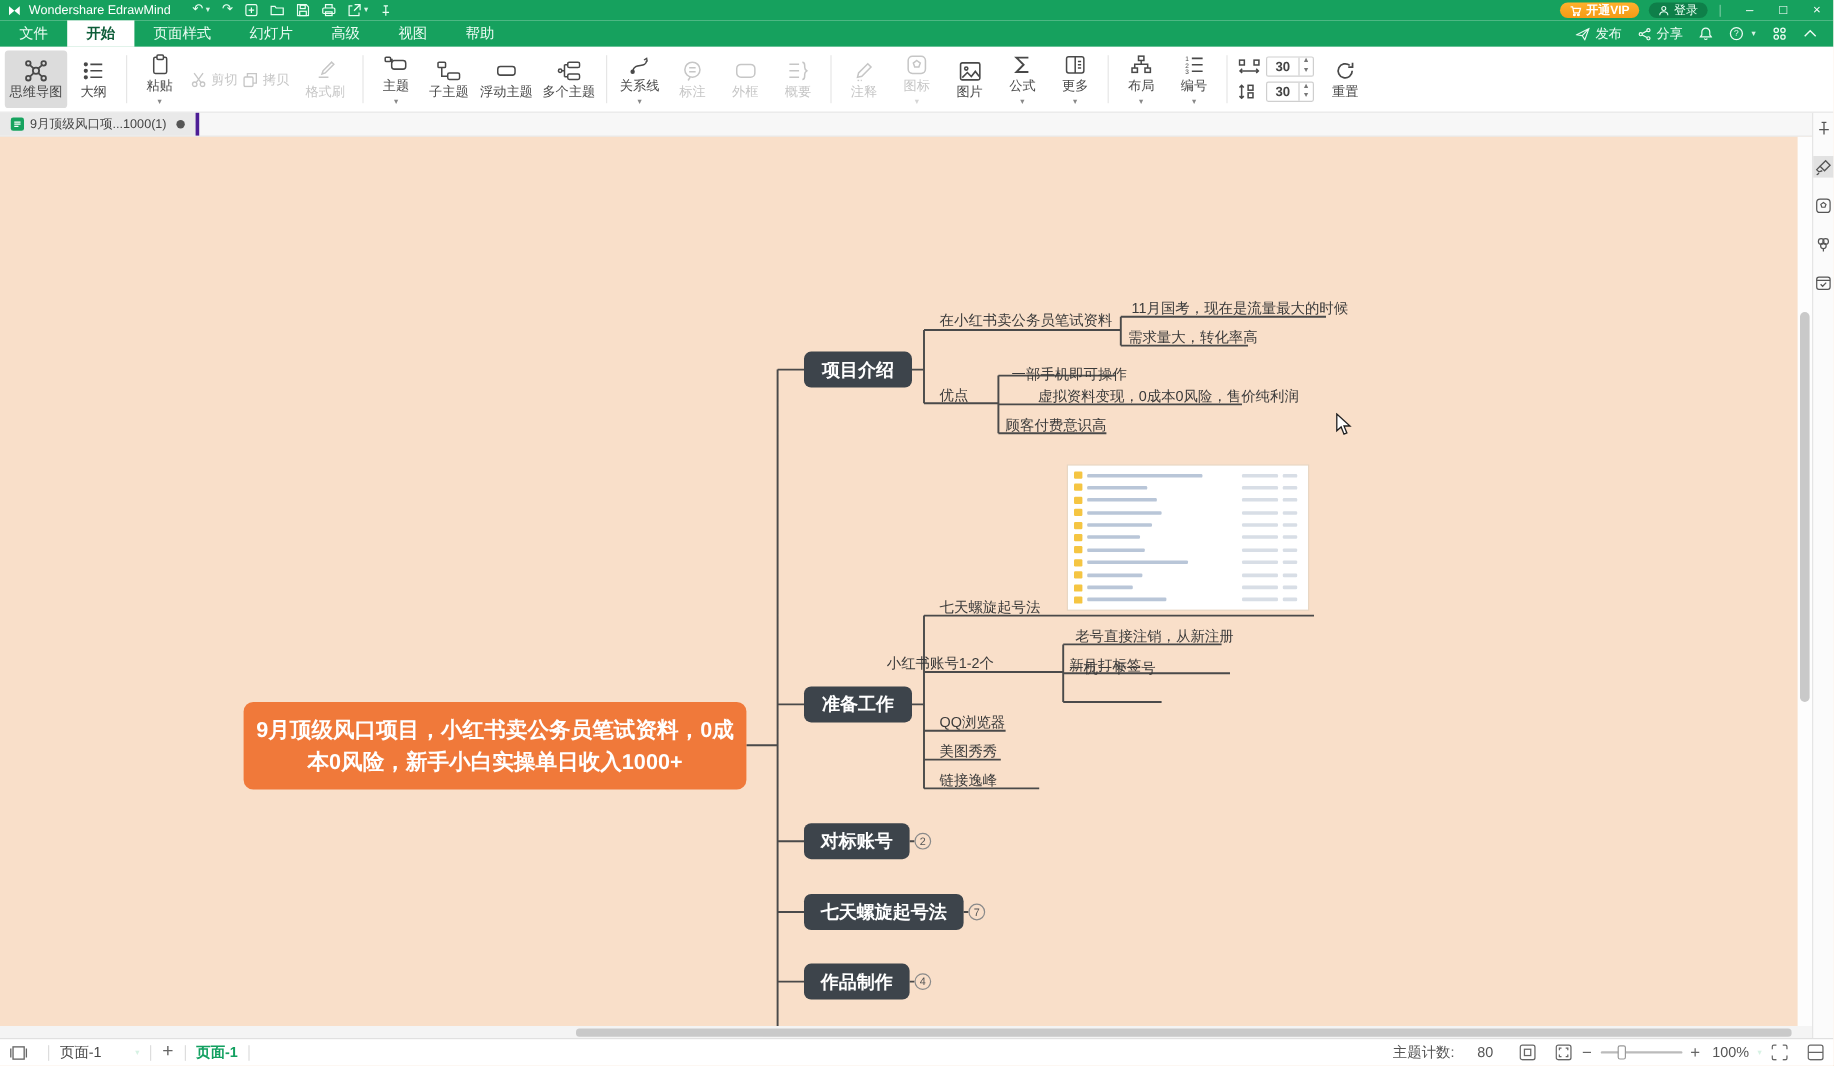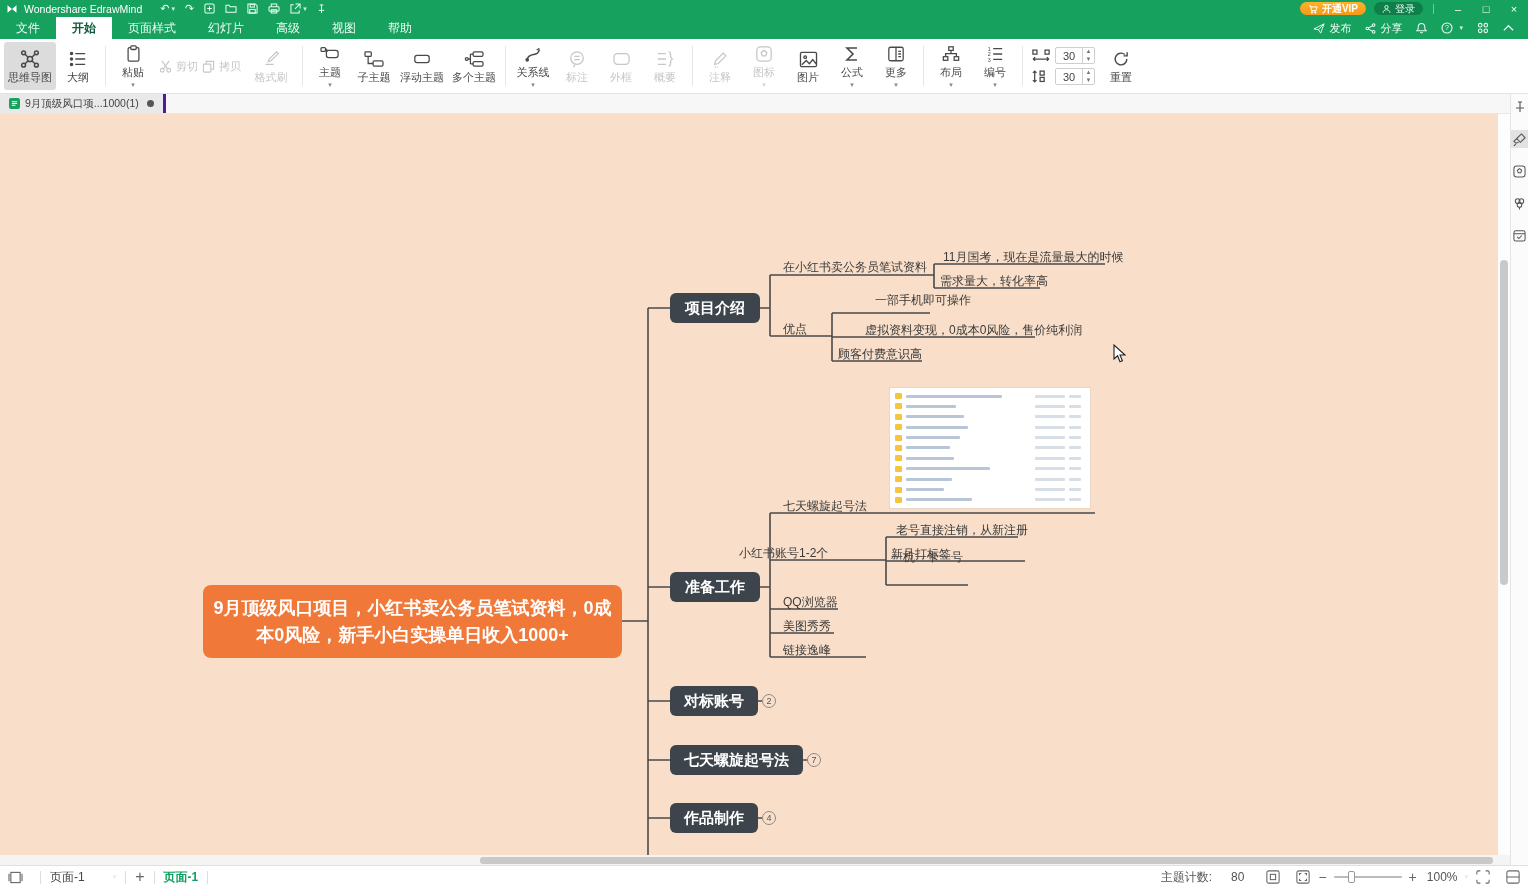--- a/index.html
+++ b/index.html
@@ -36,21 +36,21 @@
   .rbtn.wide { width:52px; }
   .rbtn.selected { background:#dcdcdc; }
   .rbtn .ric { height:20px; display:flex; align-items:center; justify-content:center; }
   .rbtn .rlb { font-size:11px; line-height:1; white-space:nowrap; }
   .rbtn .caret { margin-left:0; color:#888; }
   .rbtn.disabled { color:#c6c6c6; }
   .rbtn.disabled .caret { color:#d5d5d5; }
   .mini-col { display:flex; gap:4px; margin:0 4px; }
   .mini-btn { display:flex; align-items:center; gap:4px; font-size:11px; color:#c6c6c6; }
   .spin-col { display:flex; flex-direction:column; gap:4px; margin:0 4px; }
-  .spin-row { display:flex; align-items:center; gap:5px; color:#494949; }
+  .spin-row { display:flex; align-items:center; gap:5px; color:#494949;font-weight:bold; }
   .spinner { width:40px; height:17px; border:1px solid #cfcfcf; border-radius:2px; display:flex; align-items:center; }
   .spin-val { flex:1; text-align:center; font-size:11px; color:#444; }
   .spin-arrows { width:12px; border-left:1px solid #cfcfcf; display:flex; flex-direction:column; align-items:center; font-size:6px; color:#777; line-height:1.2; }
 
   
   .tabbar { position:absolute; top:94px; left:0; right:18px; height:20px; background:#f7f7f7; border-bottom:1px solid #e7e7e7; display:flex; }
   .doctab { background:#e9e9e9; height:100%; display:flex; align-items:center; gap:5px; padding:0 9px; border-right:3px solid #4c1d95; }
   .doctab .dicon { width:11px; height:11px; background:#17A35F; border-radius:2px; display:flex; align-items:center; justify-content:center; }
   .doctab .dtitle { font-size:10.5px; color:#444; white-space:nowrap; }
   .dot { width:7px; height:7px; border-radius:50%; background:#555; margin-left:3px; }
@@ -535,21 +535,21 @@
     <div class="bnode" style="left:670px; top:689px; width:88px;">作品制作</div>
 
     <div class="badge" style="left:762px; top:580px;">2</div>
     <div class="badge" style="left:807px; top:639px;">7</div>
     <div class="badge" style="left:762px; top:697px;">4</div>
 
     <div class="tlabel" style="left:783px; top:146px;">在小红书卖公务员笔试资料</div>
     <div class="tlabel" style="left:943px; top:136px;">11月国考，现在是流量最大的时候</div>
     <div class="tlabel" style="left:940px; top:160px;">需求量大，转化率高</div>
     <div class="tlabel" style="left:783px; top:208px;">优点</div>
-    <div class="tlabel" style="left:843px; top:179px;margin-left:32px;">一部手机即可操作</div>
+    <div class="tlabel" style="left:843px; top:191px;">一部手机即可操作</div>
     <div class="tlabel" style="left:838px; top:209px;margin-left:27px;">虚拟资料变现，0成本0风险，售价纯利润</div>
     <div class="tlabel" style="left:838px; top:233px;">顾客付费意识高</div>
 
     <div class="tlabel" style="left:783px; top:385px;">七天螺旋起号法</div>
     <div class="tlabel" style="left:739px; top:432px;">小红书账号1-2个</div>
     <div class="tlabel" style="left:896px; top:409px;">老号直接注销，从新注册</div>
     <div class="tlabel" style="left:891px; top:433px;">新号打标签</div>
     <div class="tlabel" style="left:891px; top:436px;">一机一卡一号</div>
     <div class="tlabel" style="left:783px; top:481px;">QQ浏览器</div>
     <div class="tlabel" style="left:783px; top:505px;">美图秀秀</div>

